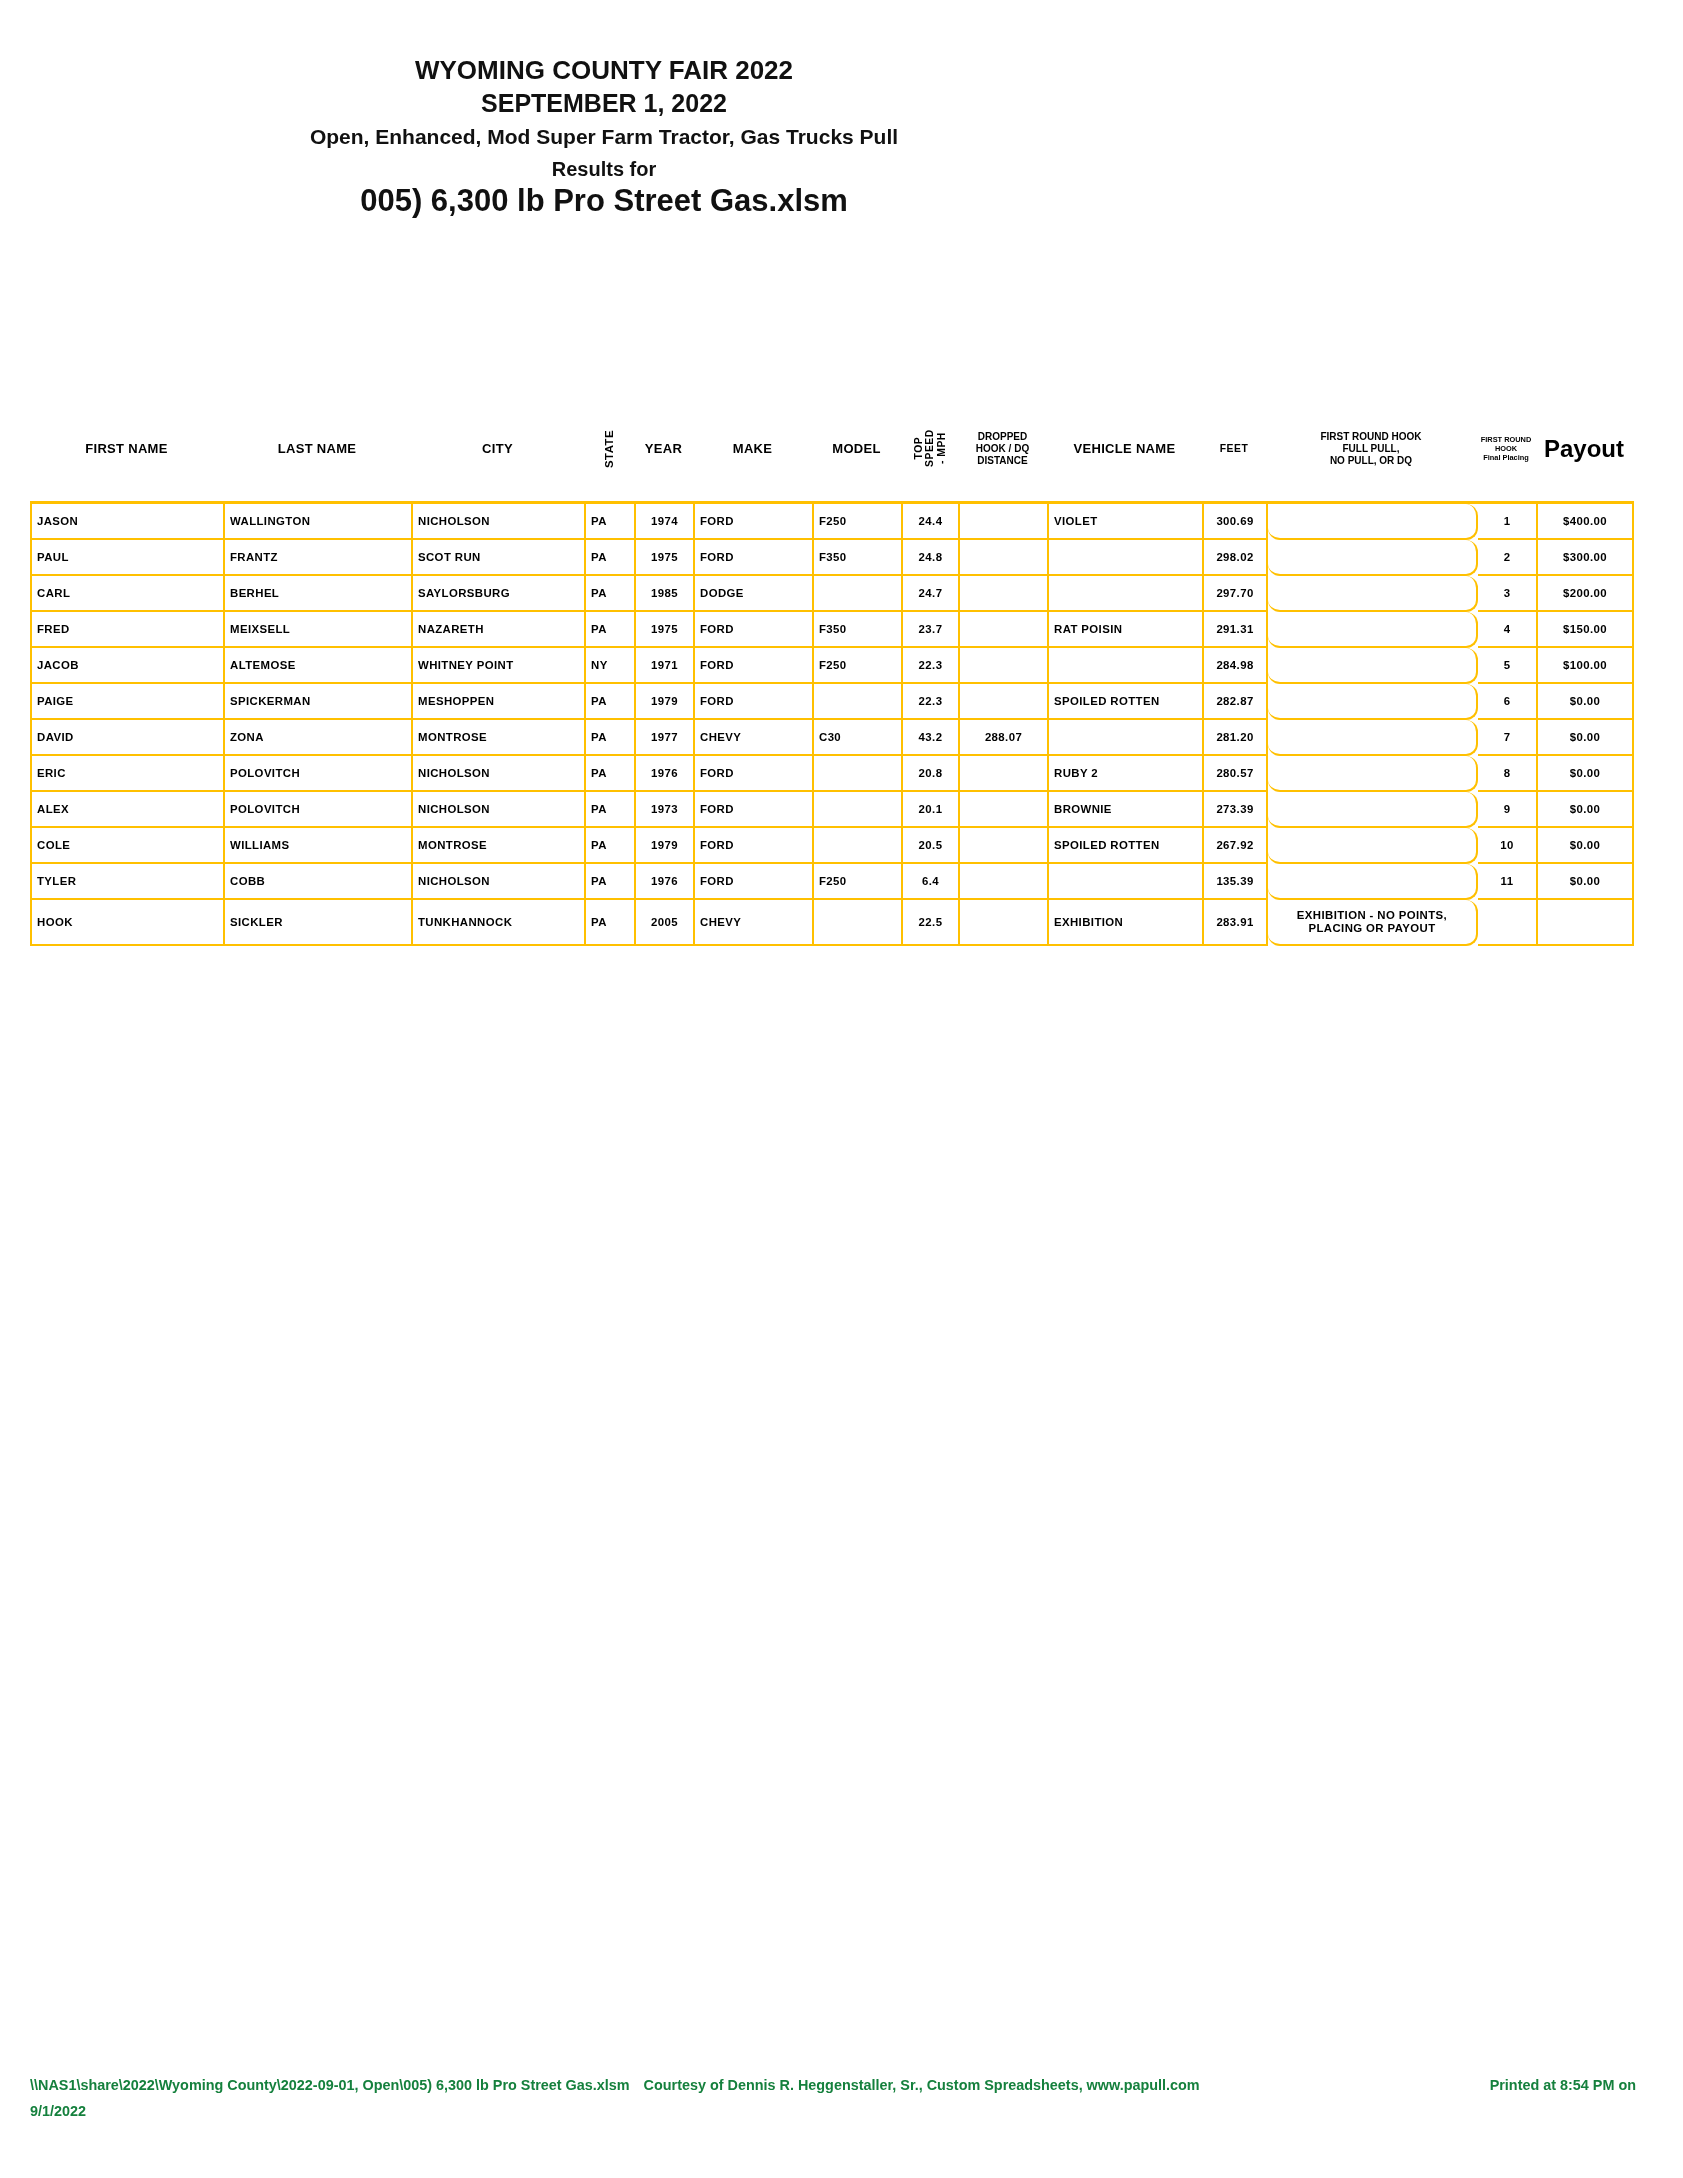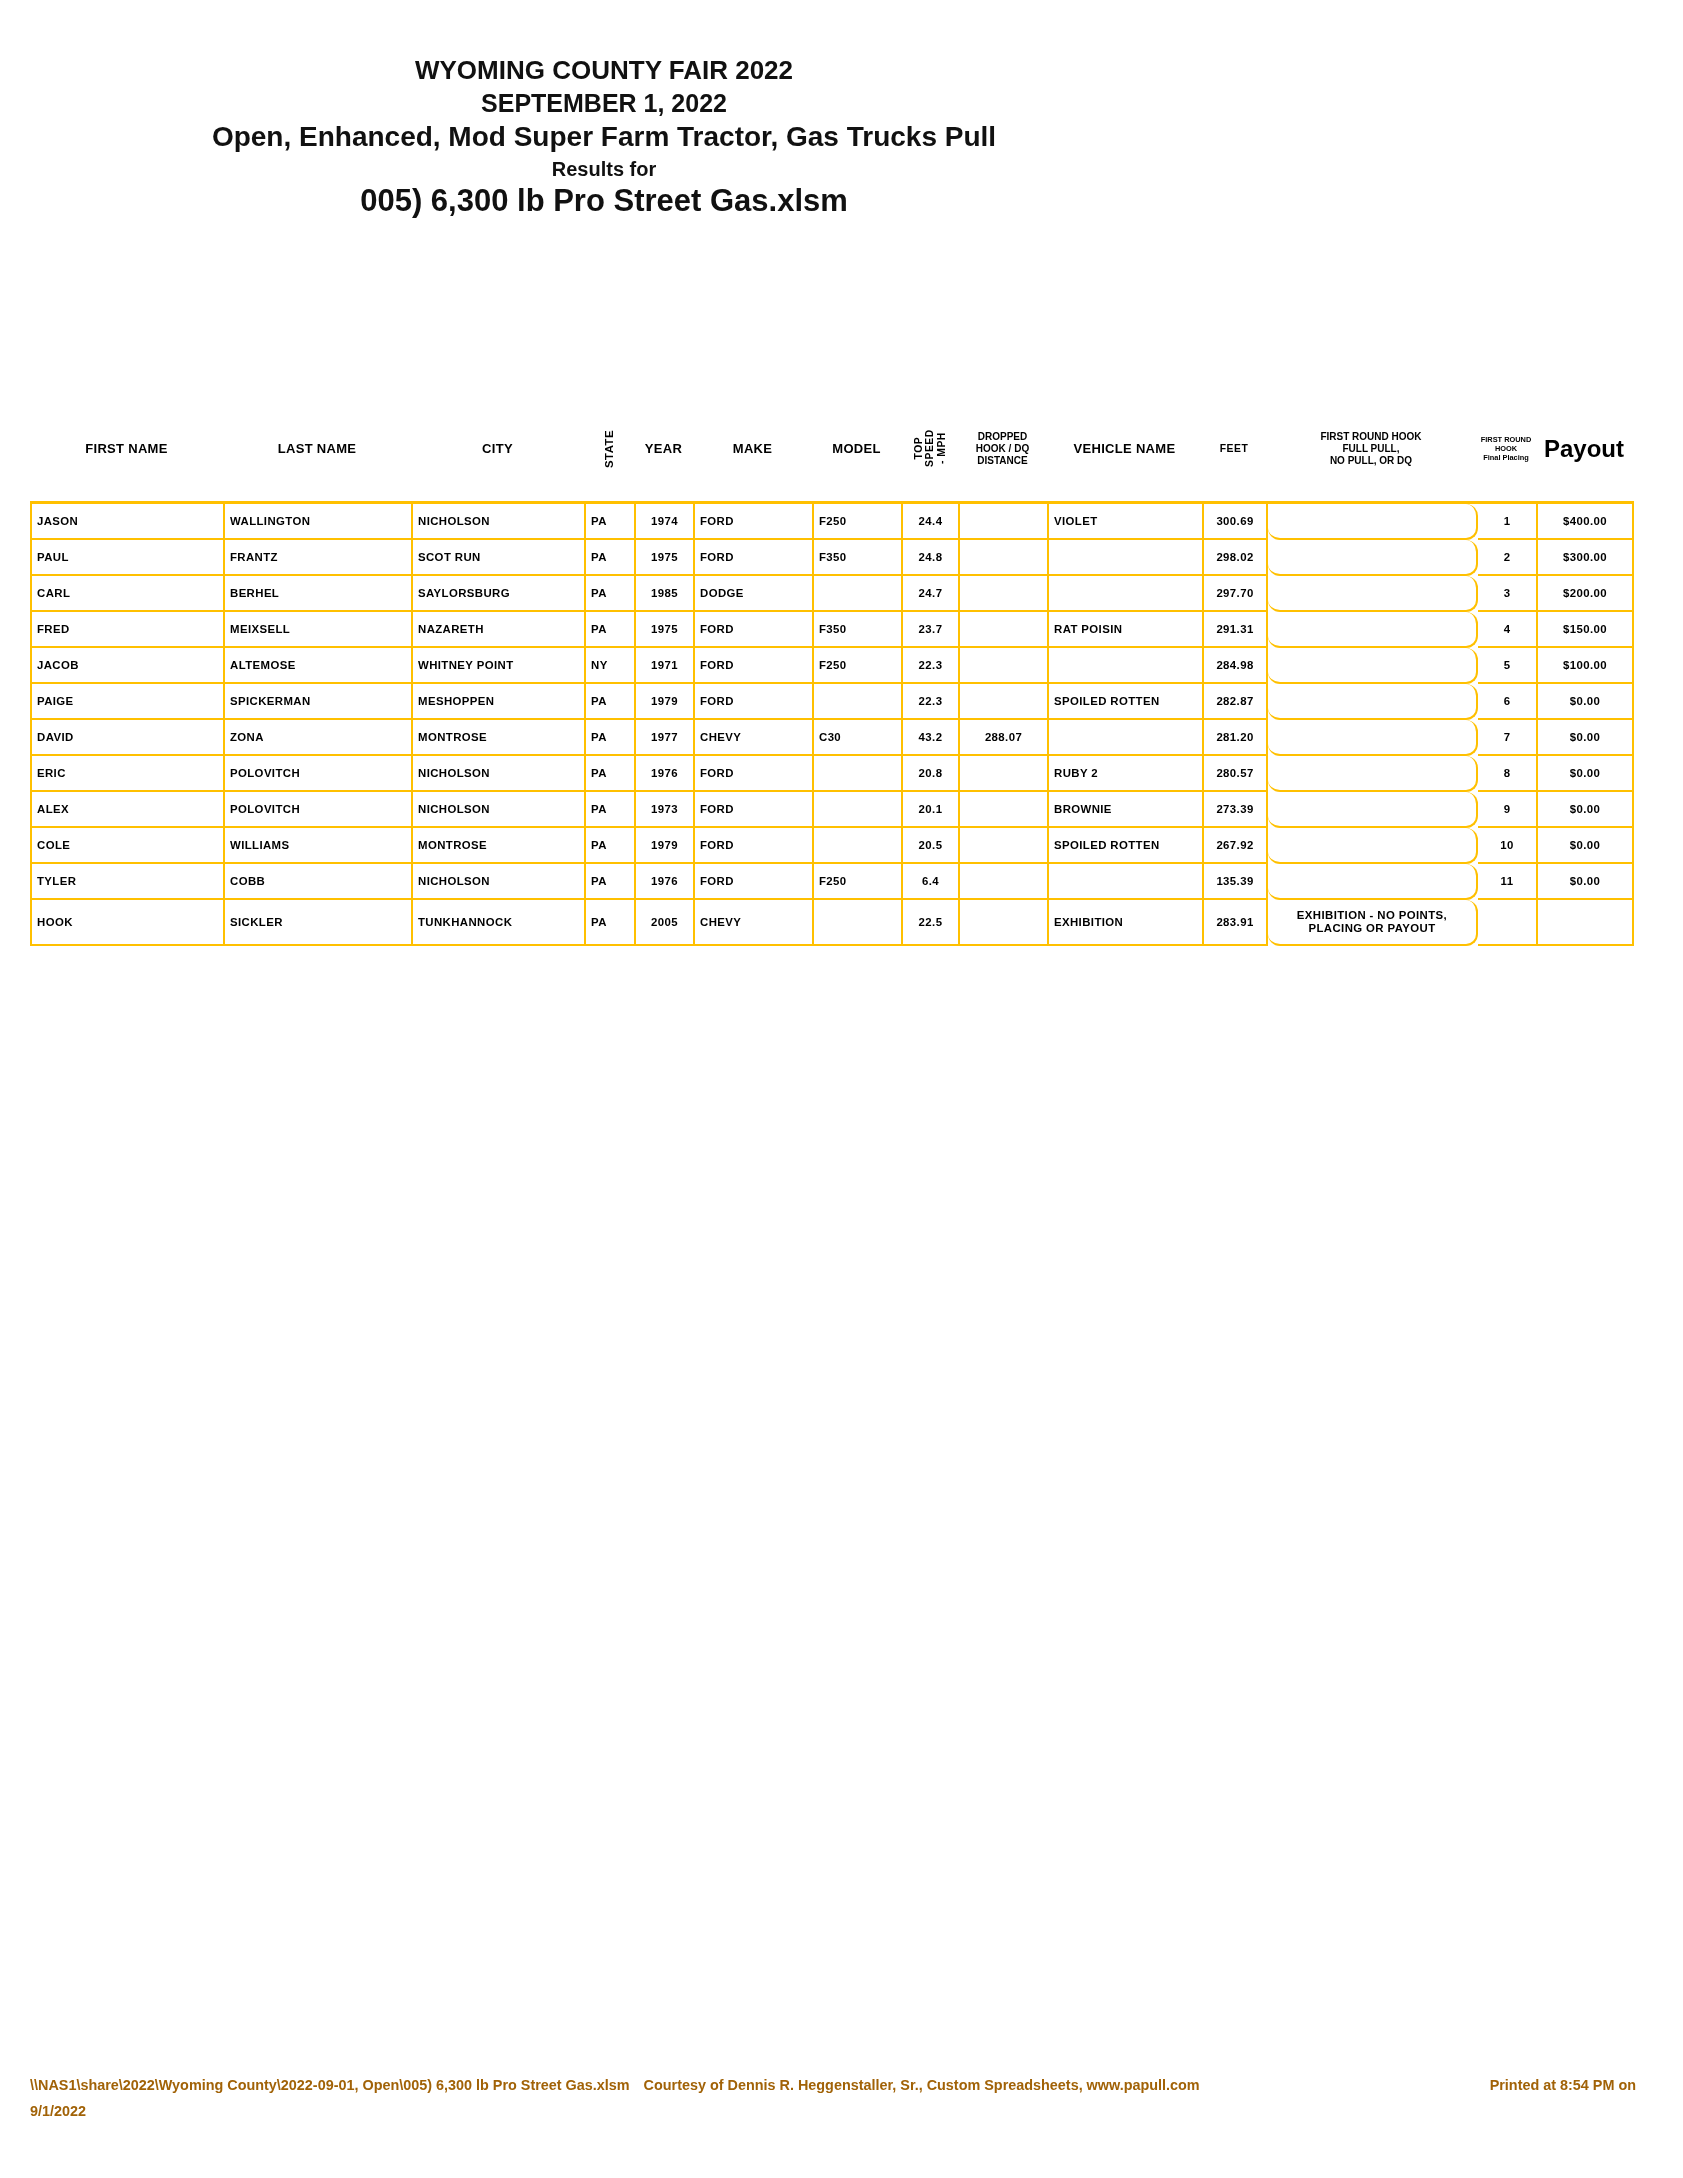--- a/index.html
+++ b/index.html
@@ -8,21 +8,21 @@
     font-family:"Liberation Sans","DejaVu Sans",sans-serif; color:#000;
     overflow:hidden;
   }
   
   .titles {
     position:absolute; left:30px; top:54px; width:1148px;
     text-align:center; font-weight:bold; color:#111;
   }
   .titles .t1 { font-size:26px; line-height:33px; }
   .titles .t2 { font-size:25px; line-height:33px; }
-  .titles .t3 { font-size:28px; line-height:33px; }
+  .titles .t3 { font-size:21px; line-height:33px; }
   .titles .t4 { font-size:20px; line-height:32px; }
   .titles .t5 { font-size:31px; line-height:32px; }
 
   
   :root { --grid:#FFC000; }
   .tablewrap { position:absolute; left:30px; top:396px; width:1604px; }
   .grid-row {
     display:grid;
     grid-template-columns:193px 188px 173px 50px 59px 119px 89px 57px 89px 155px 64px 210px 60px 96px;
   }
@@ -47,21 +47,21 @@
     min-height:36px; background:#fff;
   }
   .tbody .grid-row:last-child > div { min-height:46px; }
   .tbody .align-left   { justify-content:flex-start; text-align:left; }
   .tbody .align-center { justify-content:center; text-align:center; }
   .tbody .cell-hook_note { font-size:10.4px; line-height:13px; text-align:center; justify-content:center;border-radius:12px; }
 
   
   .footer {
     position:absolute; left:30px; top:2072px; width:1606px;
-    font-weight:bold; font-size:14.4px; line-height:26px; color:#a16207;
+    font-weight:bold; font-size:14.4px; line-height:26px; color:#15803d;
   }
   .footer .l1 { display:flex; justify-content:space-between; align-items:baseline; }
   .footer .courtesy { margin-left:14px; }
   .footer .lead { white-space:nowrap; }
 </style>
 </head>
 <body>
 
 <div class="page">
 

